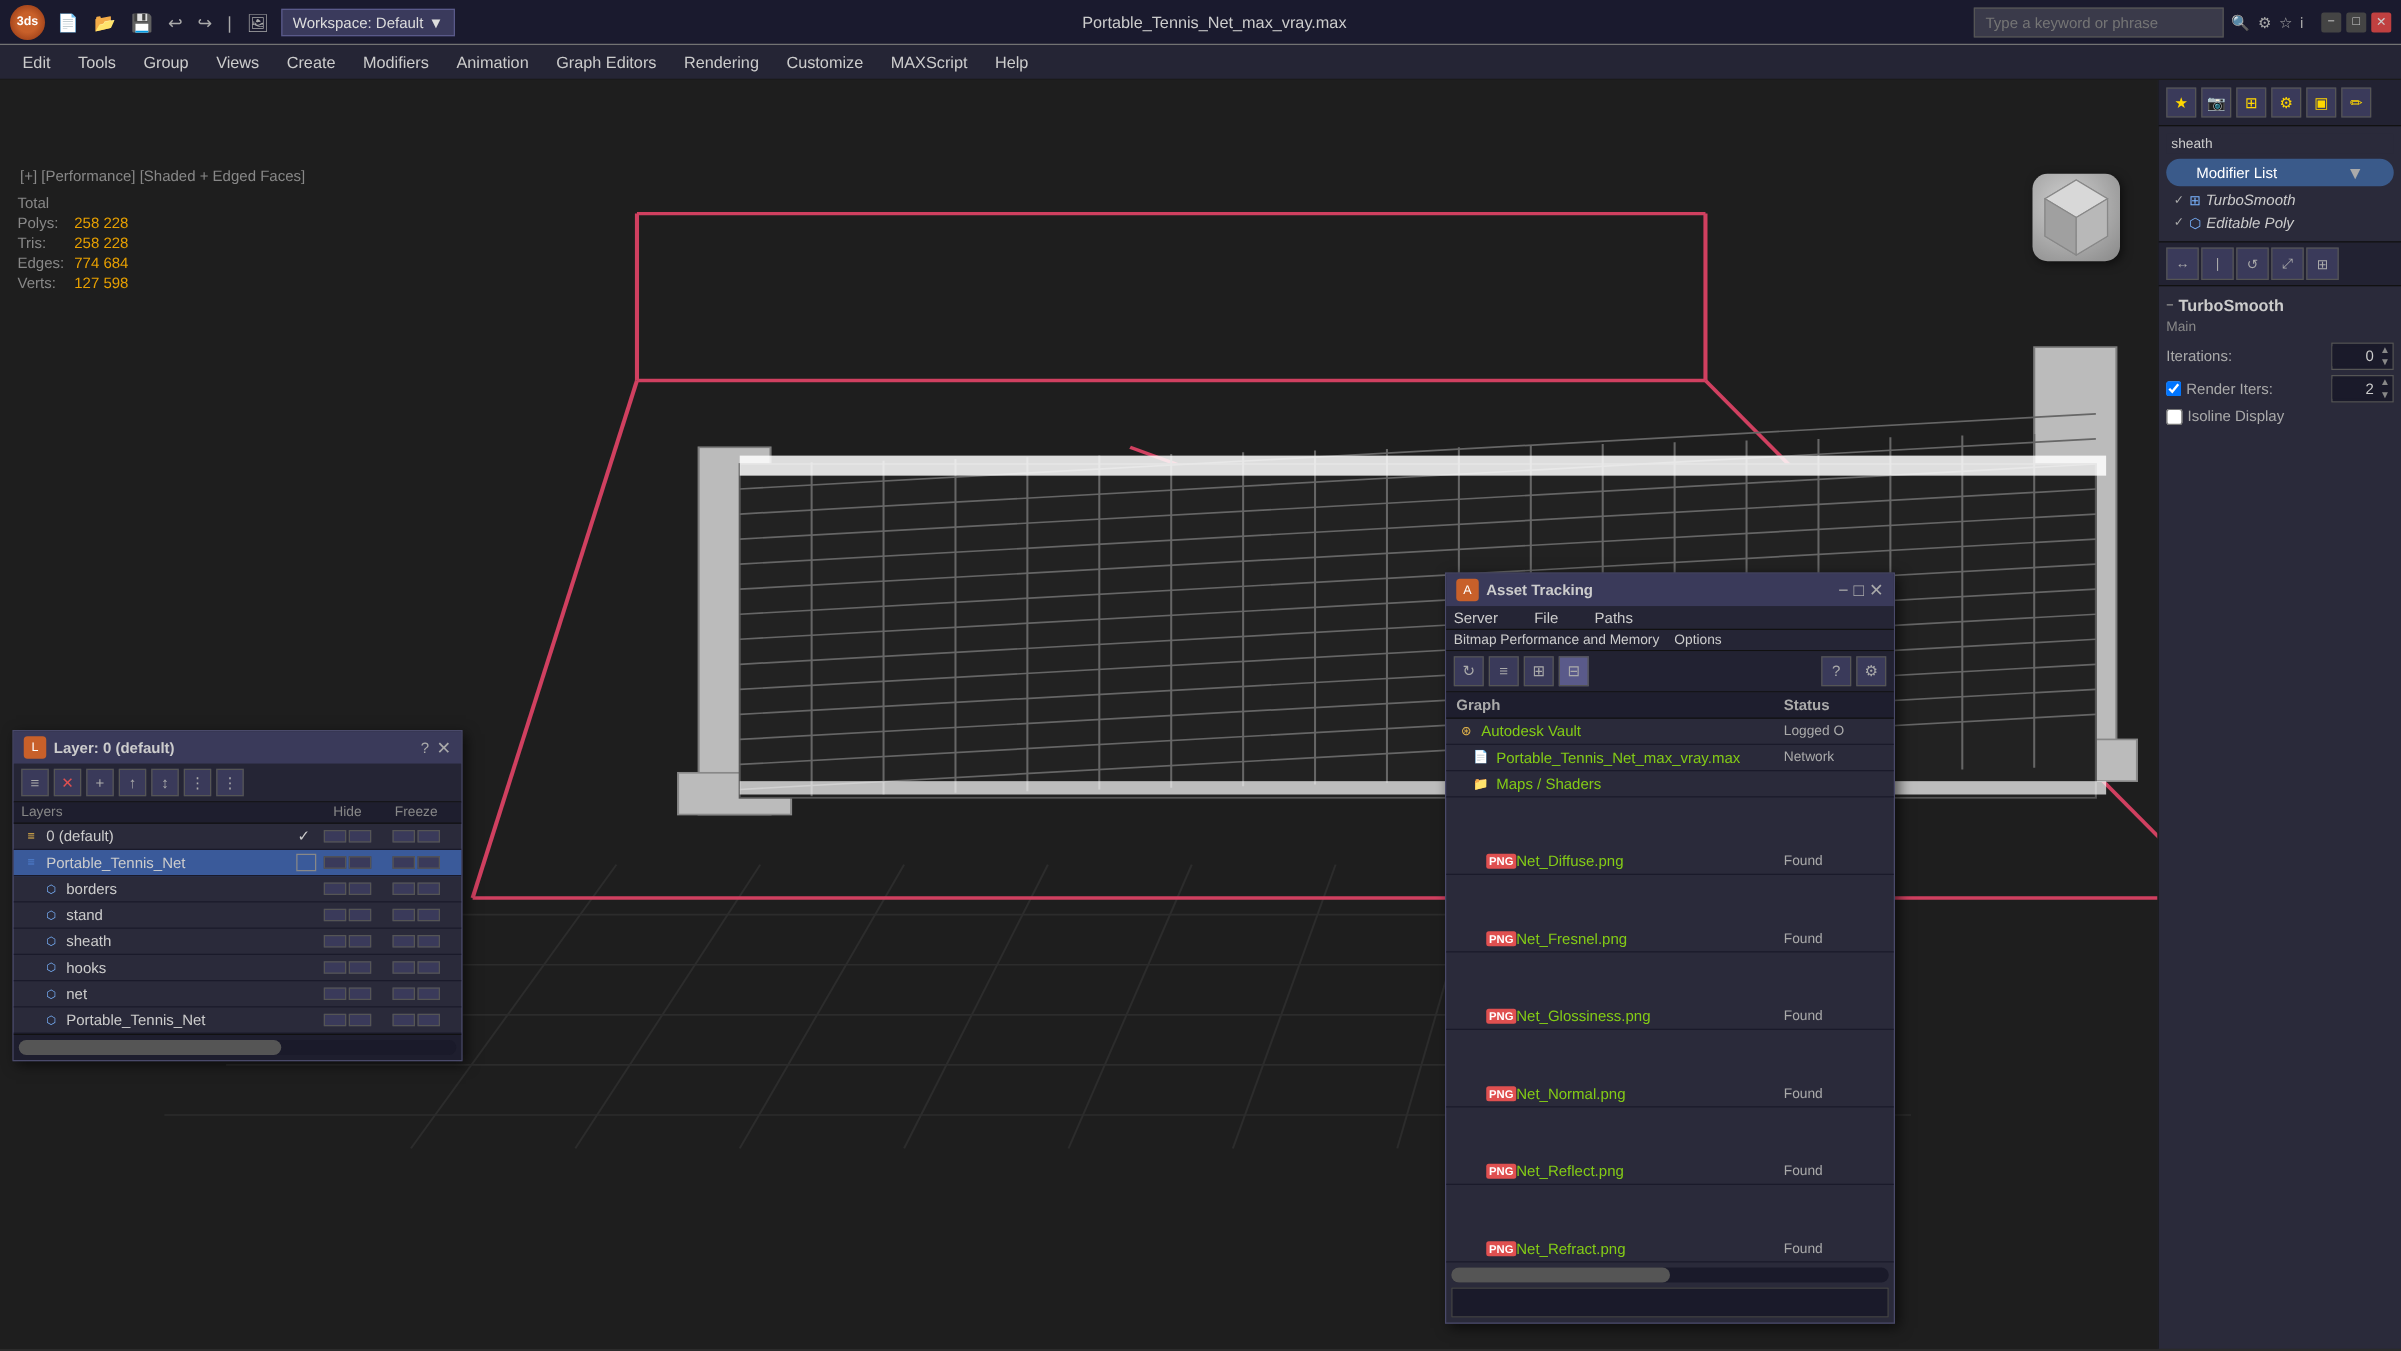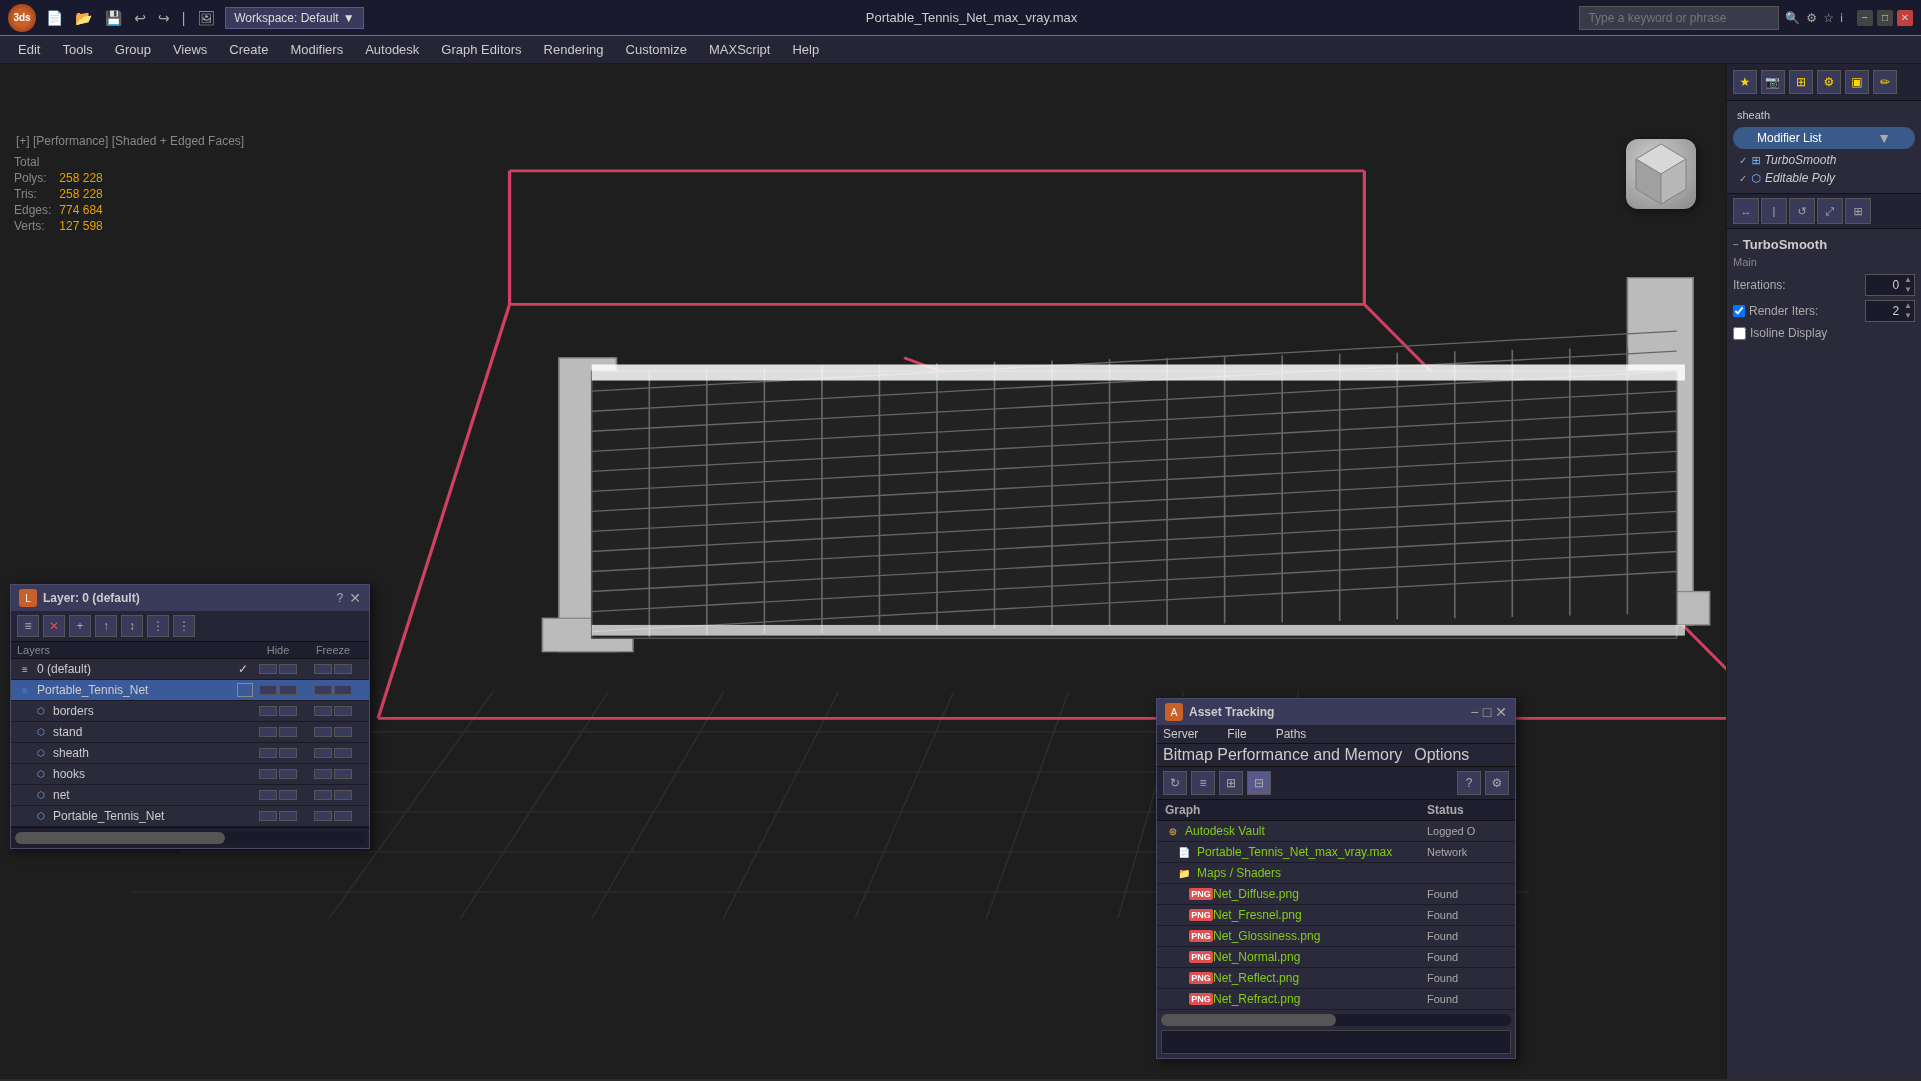--- a/index.html
+++ b/index.html
@@ -105,35 +105,35 @@
     #layer-scrollbar-thumb { background: #555; height: 12px; width: 60%; border-radius: 6px; }
 
     
     #asset-panel { position: absolute; bottom: 230px; right: 200px; width: 360px; background: #2a2a3a; border: 1px solid #4a4a6a; box-shadow: 3px 3px 10px rgba(0,0,0,0.6); z-index: 100; }
     #asset-panel-header { background: #3a3a5a; padding: 4px 8px; display: flex; align-items: center; justify-content: space-between; cursor: move; }
     #asset-panel-title { color: #ccc; font-size: 12px; font-weight: bold; }
     #asset-panel-controls { display: flex; gap: 4px; align-items: center; }
     #asset-panel-controls .ap-btn { color: #aaa; cursor: pointer; font-size: 14px; }
     #asset-menu-bar { background: #252535; padding: 2px 6px; display: flex; gap: 29px; font-size: 12px; border-bottom: 1px solid #111; }
     #asset-menu-bar span { color: #ccc; cursor: pointer; }
-    #asset-menu-bar2 { background: #252535; padding: 2px 6px; display: flex; gap: 12px; font-size: 16px; border-bottom: 1px solid #111; }
+    #asset-menu-bar2 { background: #252535; padding: 2px 6px; display: flex; gap: 12px; font-size: 11px; border-bottom: 1px solid #111; }
     #asset-menu-bar2 span { color: #ccc; cursor: pointer; }
     #asset-toolbar { background: #222232; padding: 4px 6px; display: flex; align-items: center; justify-content: space-between; border-bottom: 1px solid #111; }
     #asset-toolbar .at-icons { display: flex; gap: 4px; }
     #asset-toolbar .at-icon { width: 24px; height: 24px; background: #3a3a5a; border: 1px solid #555; display: flex; align-items: center; justify-content: center; font-size: 12px; cursor: pointer; color: #aaa; }
     #asset-toolbar .at-right { display: flex; gap: 4px; }
     #asset-table-header { display: flex; align-items: center; padding: 3px 8px; background: #1e1e2e; font-size: 12px; color: #aaa; border-bottom: 1px solid #111; font-weight: bold; }
     #asset-table-header .col-name { flex: 1; }
     #asset-table-header .col-status { width: 80px; }
     .asset-row { display: flex; align-items: center; padding: 2px 8px; font-size: 12px; border-bottom: 1px solid #1a1a2a; }
     .asset-row .ar-icon { width: 16px; height: 16px; margin-right: 4px; display: flex; align-items: center; justify-content: center; font-size: 10px; }
     .asset-row .ar-name { flex: 1; color: #84cc16; }
     .asset-row .ar-status { width: 80px; color: #aaa; font-size: 11px; }
     .asset-row.indent1 { padding-left: 20px; }
-    .asset-row.indent2 { padding-left: 36px; }
+    .asset-row.indent2 { padding-left: 36px; margin-top: 41px; }
     .png-icon { color: #e05050; font-size: 9px; background: #e05050; color: white; padding: 1px 2px; border-radius: 2px; font-weight: bold; }
     .found-text { color: #50c050; }
     .loggedc-text { color: #aaa; }
     #asset-bottom { padding: 4px; }
     #asset-scrollbar { background: #1a1a2a; height: 12px; border-radius: 6px; margin-bottom: 4px; }
     #asset-scrollbar-thumb { background: #555; height: 12px; width: 50%; border-radius: 6px; }
     #asset-input { background: #1a1a2a; border: 1px solid #444; height: 24px; width: 100%; }
     .network-text { color: #7ab4ff; }
     .folder-icon { color: #e8b84b; font-size: 13px; }
   </style>
@@ -170,21 +170,21 @@
   </div>
 </div>
 
 <div id="menu-bar">
   <span>Edit</span>
   <span>Tools</span>
   <span>Group</span>
   <span>Views</span>
   <span>Create</span>
   <span>Modifiers</span>
-  <span>Autodesk</span>
+  <span>Animation</span>
   <span>Graph Editors</span>
   <span>Rendering</span>
   <span>Customize</span>
   <span>MAXScript</span>
   <span>Help</span>
 </div>
 
 <div id="main">
 
   <div id="viewport">

